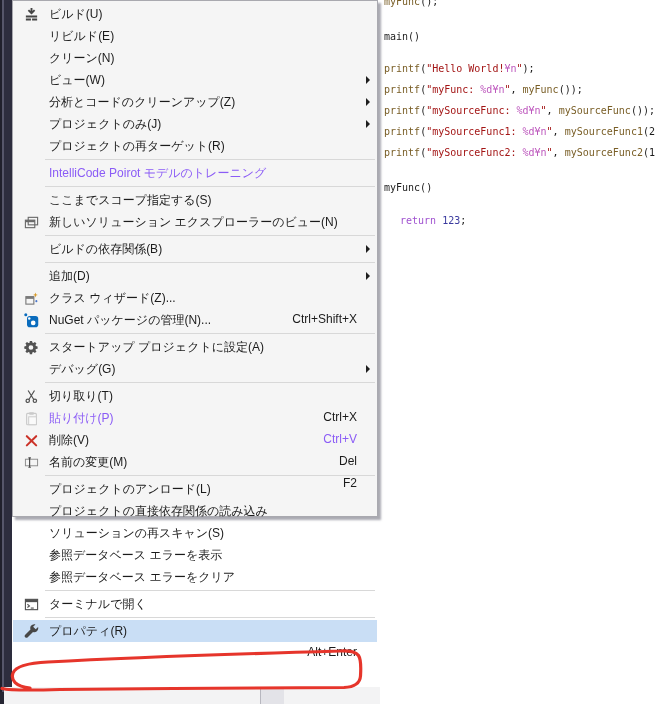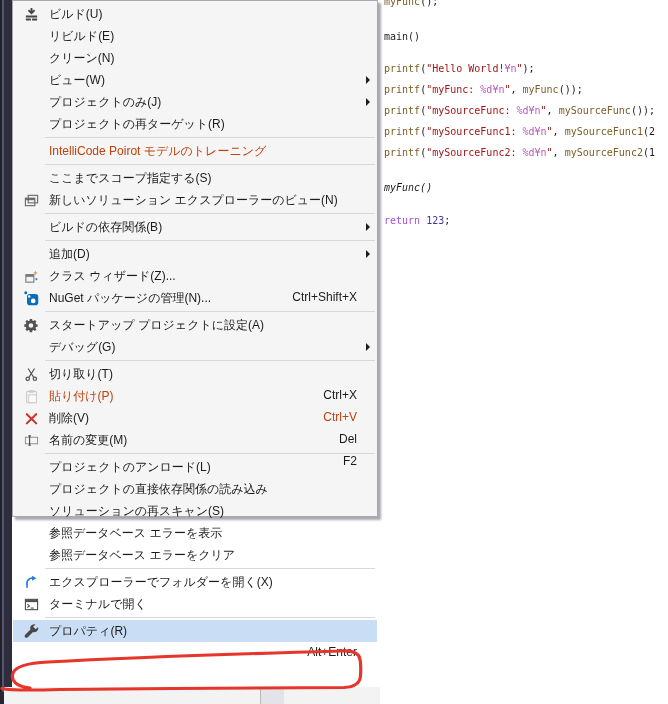--- a/index.html
+++ b/index.html
@@ -44,21 +44,21 @@
   }
   .gut{width:36px;flex:0 0 36px;display:flex;justify-content:center;align-items:center;}
   .gut svg{width:15px;height:15px;display:block;}
   .lbl{flex:1 1 auto;white-space:nowrap;overflow:hidden;}
   .sc{flex:0 0 auto;white-space:nowrap;margin-top:41px;}
   .sub{
     position:absolute;right:7px;top:50%;margin-top:-4px;width:0;height:0;
     border-left:4px solid #1e1e1e;border-top:4px solid transparent;border-bottom:4px solid transparent;
   }
   .sep{height:1px;background:#d8d8d8;margin:2px 2px 2px 32px;}
-  .mi.disabled .lbl,.mi.disabled .sc{color:#c2410c;}
+  .mi.disabled .lbl,.mi.disabled .sc{color:#8b5cf6;}
   .mi.disabled .gut svg{opacity:.55;}
   .mi.hl{background:#c9def5;align-items:center;}
   
   #annotation{position:absolute;left:0;top:0;width:668px;height:704px;pointer-events:none;z-index:50;}
 </style>
 </head>
 <body>
 
 <div id="left-rail"></div>
 <div id="left-rail-stub"></div>
@@ -70,22 +70,22 @@
 
 <div id="editor-pane">
   <div id="code-pane">
       <div class="code-line" style="top: -5px;"><span class="seg-fn">myFunc</span><span class="seg-pln">();</span></div>
       <div class="code-line" style="top: 30px;"><span class="seg-pln">main()</span></div>
       <div class="code-line" style="top: 62px;"><span class="seg-fn">printf</span><span class="seg-pln">(</span><span class="seg-str">"Hello World!</span><span class="seg-fmt">¥n</span><span class="seg-str">"</span><span class="seg-pln">);</span></div>
       <div class="code-line" style="top: 83px;"><span class="seg-fn">printf</span><span class="seg-pln">(</span><span class="seg-str">"myFunc: </span><span class="seg-fmt">%d¥n</span><span class="seg-str">"</span><span class="seg-pln">, </span><span class="seg-fn">myFunc</span><span class="seg-pln">());</span></div>
       <div class="code-line" style="top: 104px;"><span class="seg-fn">printf</span><span class="seg-pln">(</span><span class="seg-str">"mySourceFunc: </span><span class="seg-fmt">%d¥n</span><span class="seg-str">"</span><span class="seg-pln">, </span><span class="seg-fn">mySourceFunc</span><span class="seg-pln">());</span></div>
       <div class="code-line" style="top: 125px;"><span class="seg-fn">printf</span><span class="seg-pln">(</span><span class="seg-str">"mySourceFunc1: </span><span class="seg-fmt">%d¥n</span><span class="seg-str">"</span><span class="seg-pln">, </span><span class="seg-fn">mySourceFunc1</span><span class="seg-pln">(2</span></div>
       <div class="code-line" style="top: 146px;"><span class="seg-fn">printf</span><span class="seg-pln">(</span><span class="seg-str">"mySourceFunc2: </span><span class="seg-fmt">%d¥n</span><span class="seg-str">"</span><span class="seg-pln">, </span><span class="seg-fn">mySourceFunc2</span><span class="seg-pln">(1</span></div>
-      <div class="code-line" style="top: 181px; font-style: italic;"><span class="seg-pln">myFunc()</span></div>
-      <div class="code-line" style="top: 214px;"><span class="seg-kw">return</span><span class="seg-pln"> </span><span class="seg-num">123</span><span class="seg-pln">;</span></div>
+      <div class="code-line" style="top: 181px;"><span class="seg-pln">myFunc()</span></div>
+      <div class="code-line" style="top: 214px; margin-left: 16px;"><span class="seg-kw">return</span><span class="seg-pln"> </span><span class="seg-num">123</span><span class="seg-pln">;</span></div>
     </div>
 </div>
 
 <div id="context-menu">
   <ul>
     <li class="mi">
       <span class="gut">
         <svg viewBox="0 0 16 16">
             <path fill="#454545" d="M7 1h2v3.2l1.6-1.6L12 4 8 8 4 4l1.4-1.4L7 4.2z"></path>
             <path fill="#454545" d="M2 9h12v2.2H2zM2 12.2h5.4v2.2H2zM8.6 12.2H14v2.2H8.6z"></path>
@@ -97,20 +97,25 @@
       <span class="gut"></span>
       <span class="lbl">リビルド(E)</span>
     </li>
     <li class="mi">
       <span class="gut"></span>
       <span class="lbl">クリーン(N)</span>
     </li>
     <li class="mi">
       <span class="gut"></span>
       <span class="lbl">ビュー(W)</span>
+      <span class="sub"></span>
+    </li>
+    <li class="mi">
+      <span class="gut"></span>
+      <span class="lbl">分析とコードのクリーンアップ(Z)</span>
       <span class="sub"></span>
     </li>
     <li class="mi">
       <span class="gut"></span>
       <span class="lbl">プロジェクトのみ(J)</span>
       <span class="sub"></span>
     </li>
     <li class="mi">
       <span class="gut"></span>
       <span class="lbl">プロジェクトの再ターゲット(R)</span>
@@ -243,29 +248,20 @@
     </li>
     <li class="mi">
       <span class="gut"></span>
       <span class="lbl">参照データベース エラーを表示</span>
     </li>
     <li class="mi">
       <span class="gut"></span>
       <span class="lbl">参照データベース エラーをクリア</span>
     </li>
     <li class="sep"></li>
-    <li class="mi">
-      <span class="gut">
-        <svg viewBox="0 0 16 16">
-            <path d="M3.2 13.5V8.6a5.2 5.2 0 0 1 5.2-5.2h2.6" fill="none" stroke="#2b7cd3" stroke-width="1.8"></path>
-            <path d="M8.6 0.8l4.6 2.6-4.6 2.6z" fill="#2b7cd3"></path>
-          </svg>
-      </span>
-      <span class="lbl">エクスプローラーでフォルダーを開く(X)</span>
-    </li>
     <li class="mi">
       <span class="gut">
         <svg viewBox="0 0 16 16">
             <rect x="1.5" y="2.5" width="13" height="11" fill="none" stroke="#525252" stroke-width="1.2"></rect>
             <rect x="1.5" y="2.5" width="13" height="3" fill="#525252"></rect>
             <path d="M3.6 7.8l2.2 1.7-2.2 1.7" fill="none" stroke="#525252" stroke-width="1.2"></path>
             <path d="M7.2 11.8h3.2" stroke="#525252" stroke-width="1.2"></path>
           </svg>
       </span>
       <span class="lbl">ターミナルで開く</span>

